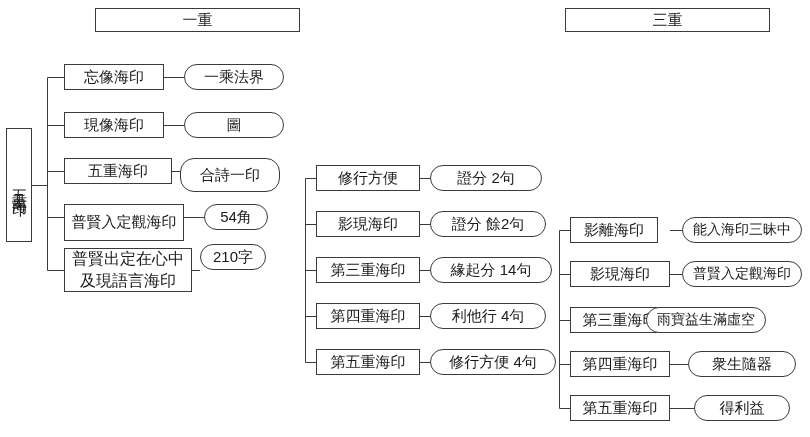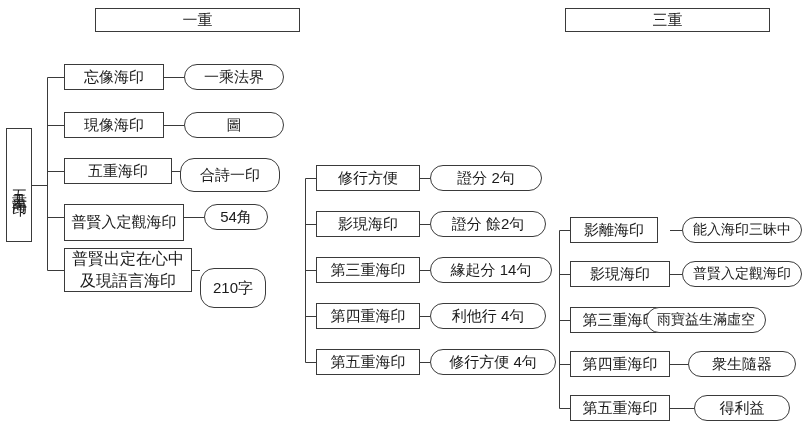--- a/index.html
+++ b/index.html
@@ -49,21 +49,21 @@
   <div class="box" style="left:64px;top:112px;width:100px;height:26px">現像海印</div>
   <div class="box" style="left:64px;top:158px;width:108px;height:26px">五重海印</div>
   <div class="box" style="left:64px;top:204px;width:120px;height:37px">普賢入定觀海印</div>
   <div class="box multiline" style="left:64px;top:248px;width:128px;height:44px">普賢出定在心中
 及現語言海印</div>
 
   <div class="box pill" style="left:184px;top:64px;width:100px;height:26px">一乘法界</div>
   <div class="box pill" style="left:184px;top:112px;width:100px;height:26px">圖</div>
   <div class="box pill" style="left:180px;top:158px;width:100px;height:34px">合詩一印</div>
   <div class="box pill" style="left:204px;top:204px;width:64px;height:26px">54角</div>
-  <div class="box pill" style="left:200px;top:268px;width:66px;height:40px">210字</div>
+  <div class="box pill" style="left:200px;top:244px;width:66px;height:26px">210字</div>
 
   <div class="box" style="left:316px;top:165px;width:104px;height:26px">修行方便</div>
   <div class="box" style="left:316px;top:211px;width:104px;height:26px">影現海印</div>
   <div class="box" style="left:316px;top:257px;width:104px;height:26px">第三重海印</div>
   <div class="box" style="left:316px;top:303px;width:104px;height:26px">第四重海印</div>
   <div class="box" style="left:316px;top:349px;width:104px;height:26px">第五重海印</div>
 
   <div class="box pill" style="left:430px;top:165px;width:112px;height:26px">證分 2句</div>
   <div class="box pill" style="left:430px;top:211px;width:116px;height:26px">證分 餘2句</div>
   <div class="box pill" style="left:430px;top:257px;width:122px;height:26px">緣起分 14句</div>

